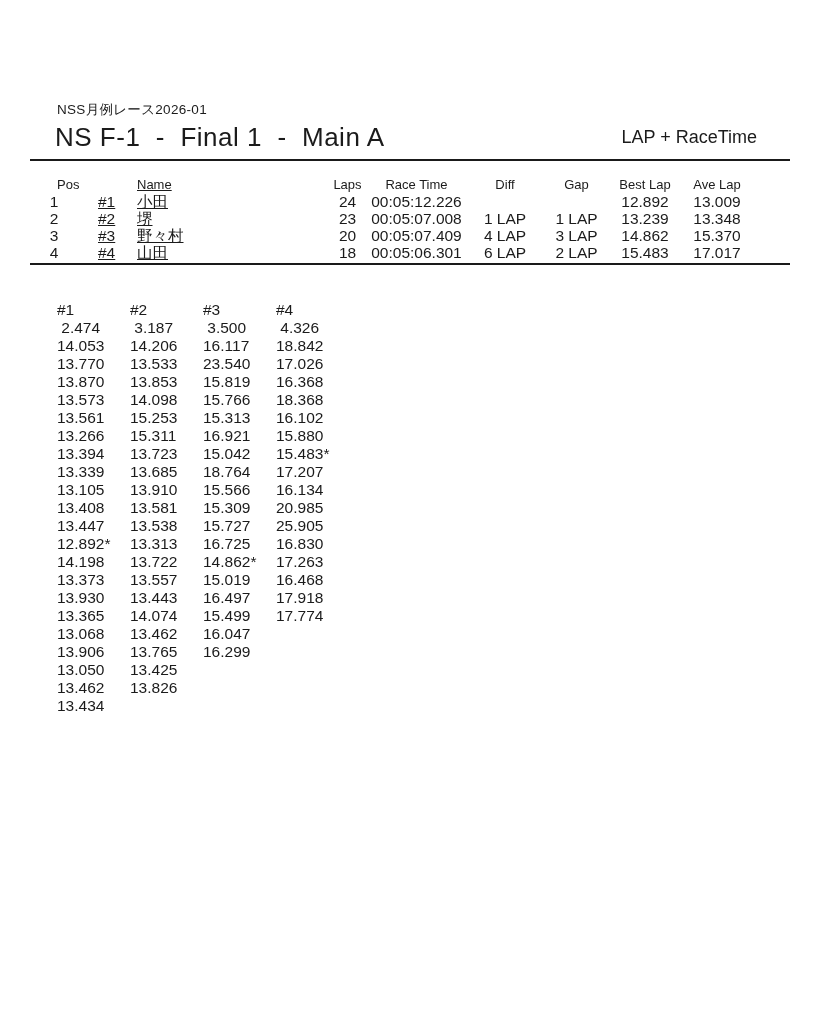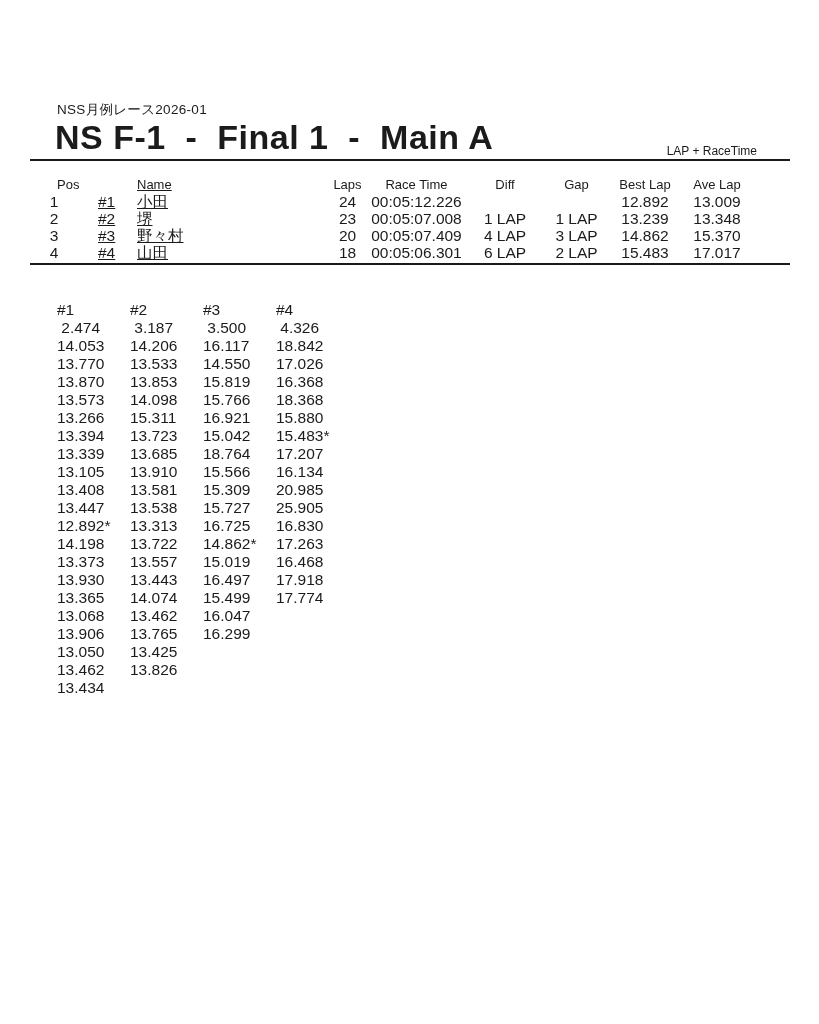--- a/index.html
+++ b/index.html
@@ -11,26 +11,26 @@
     color:#1b1b1b;
     overflow:hidden;
   }
   .event-title {
     position:absolute; left:57px; top:102px;
     font-size:13.5px; line-height:16px; letter-spacing:0.3px;
     white-space:pre;
   }
   .race-title {
     position:absolute; left:55px; top:117px;
-    font-size:34px; line-height:40px; font-weight:700;
+    font-size:26px; line-height:40px; font-weight:400;
     white-space:pre; letter-spacing:0.5px;
   }
   .timing-mode {
-    position:absolute; right:62px; top:144px;
-    font-size:12px; line-height:15px; white-space:pre;
+    position:absolute; right:62px; top:130px;
+    font-size:18px; line-height:15px; white-space:pre;
   }
   .rule { position:absolute; left:30px; width:760px; height:2px; background:#1a1a1a; }
   .rule-top { top:159px; }
   .rule-bottom { top:263px; }
 
   table { border-collapse:collapse; table-layout:fixed; }
   td, th { padding:0; font-weight:400; overflow:visible; }
 
   .results {
     position:absolute; left:30px; top:176px; width:725px;
@@ -155,36 +155,42 @@
         </tr>
         <tr>
           <td>14.053</td>
           <td>14.206</td>
           <td>16.117</td>
           <td>18.842</td>
         </tr>
         <tr>
           <td>13.770</td>
           <td>13.533</td>
-          <td>14.550</td>
+          <td>23.540</td>
           <td>17.026</td>
         </tr>
         <tr>
           <td>13.870</td>
           <td>13.853</td>
           <td>15.819</td>
           <td>16.368</td>
         </tr>
         <tr>
           <td>13.573</td>
           <td>14.098</td>
           <td>15.766</td>
           <td>18.368</td>
         </tr>
         <tr>
+          <td>13.561</td>
+          <td>15.253</td>
+          <td>15.313</td>
+          <td>16.102</td>
+        </tr>
+        <tr>
           <td>13.266</td>
           <td>15.311</td>
           <td>16.921</td>
           <td>15.880</td>
         </tr>
         <tr>
           <td>13.394</td>
           <td>13.723</td>
           <td>15.042</td>
           <td>15.483*</td>

